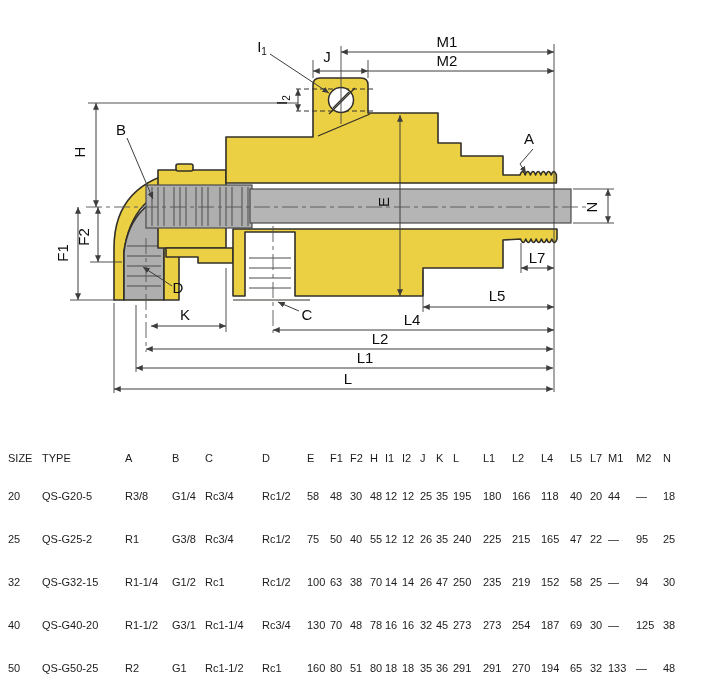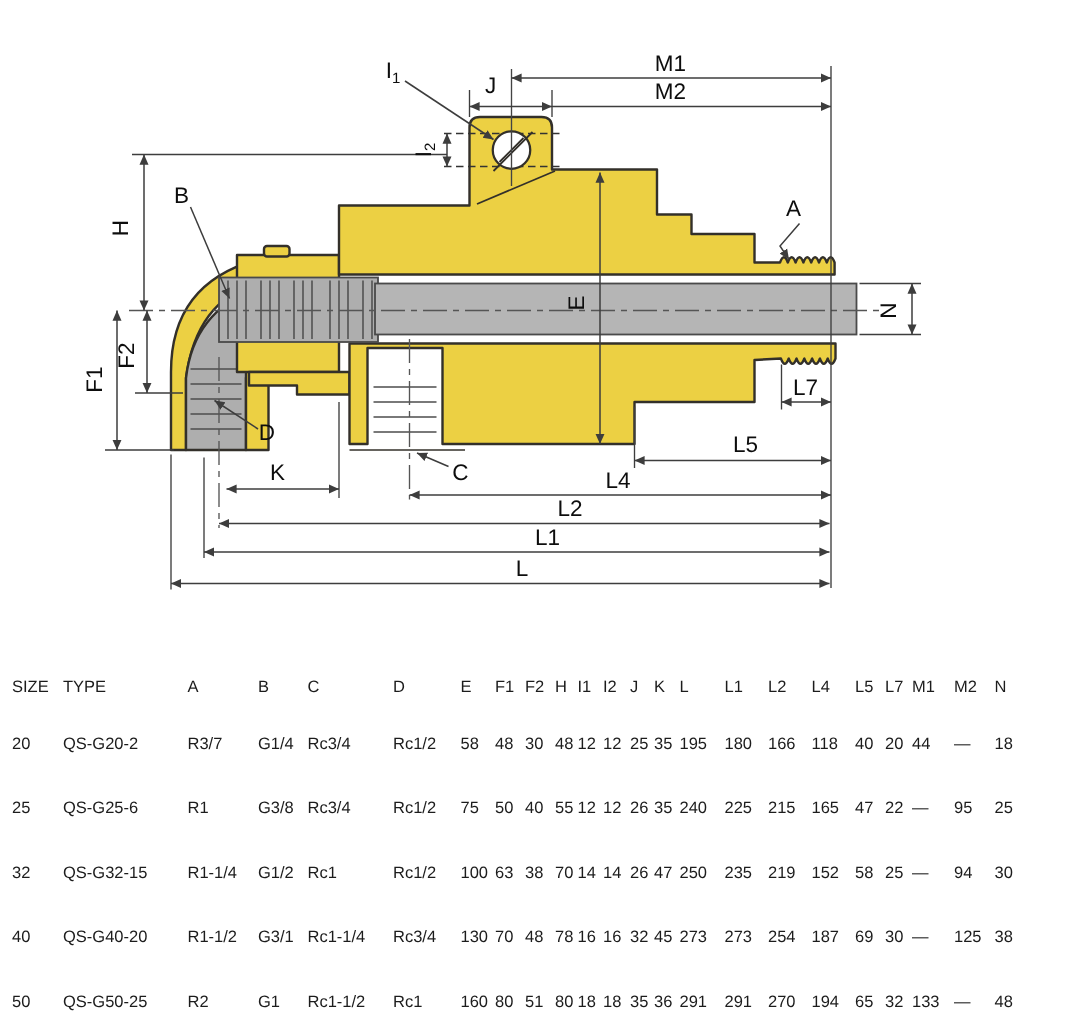--- a/index.html
+++ b/index.html
@@ -205,22 +205,22 @@
           <th>L5</th>
           <th>L7</th>
           <th>M1</th>
           <th>M2</th>
           <th>N</th>
         </tr>
     </thead>
     <tbody>
         <tr>
           <td>20</td>
-          <td>QS-G20-2</td>
-          <td>R3/7</td>
+          <td>QS-G20-5</td>
+          <td>R3/8</td>
           <td>G1/4</td>
           <td>Rc3/4</td>
           <td>Rc1/2</td>
           <td>58</td>
           <td>48</td>
           <td>30</td>
           <td>48</td>
           <td>12</td>
           <td>12</td>
           <td>25</td>
@@ -230,21 +230,21 @@
           <td>166</td>
           <td>118</td>
           <td>40</td>
           <td>20</td>
           <td>44</td>
           <td>—</td>
           <td>18</td>
         </tr>
         <tr>
           <td>25</td>
-          <td>QS-G25-6</td>
+          <td>QS-G25-2</td>
           <td>R1</td>
           <td>G3/8</td>
           <td>Rc3/4</td>
           <td>Rc1/2</td>
           <td>75</td>
           <td>50</td>
           <td>40</td>
           <td>55</td>
           <td>12</td>
           <td>12</td>

